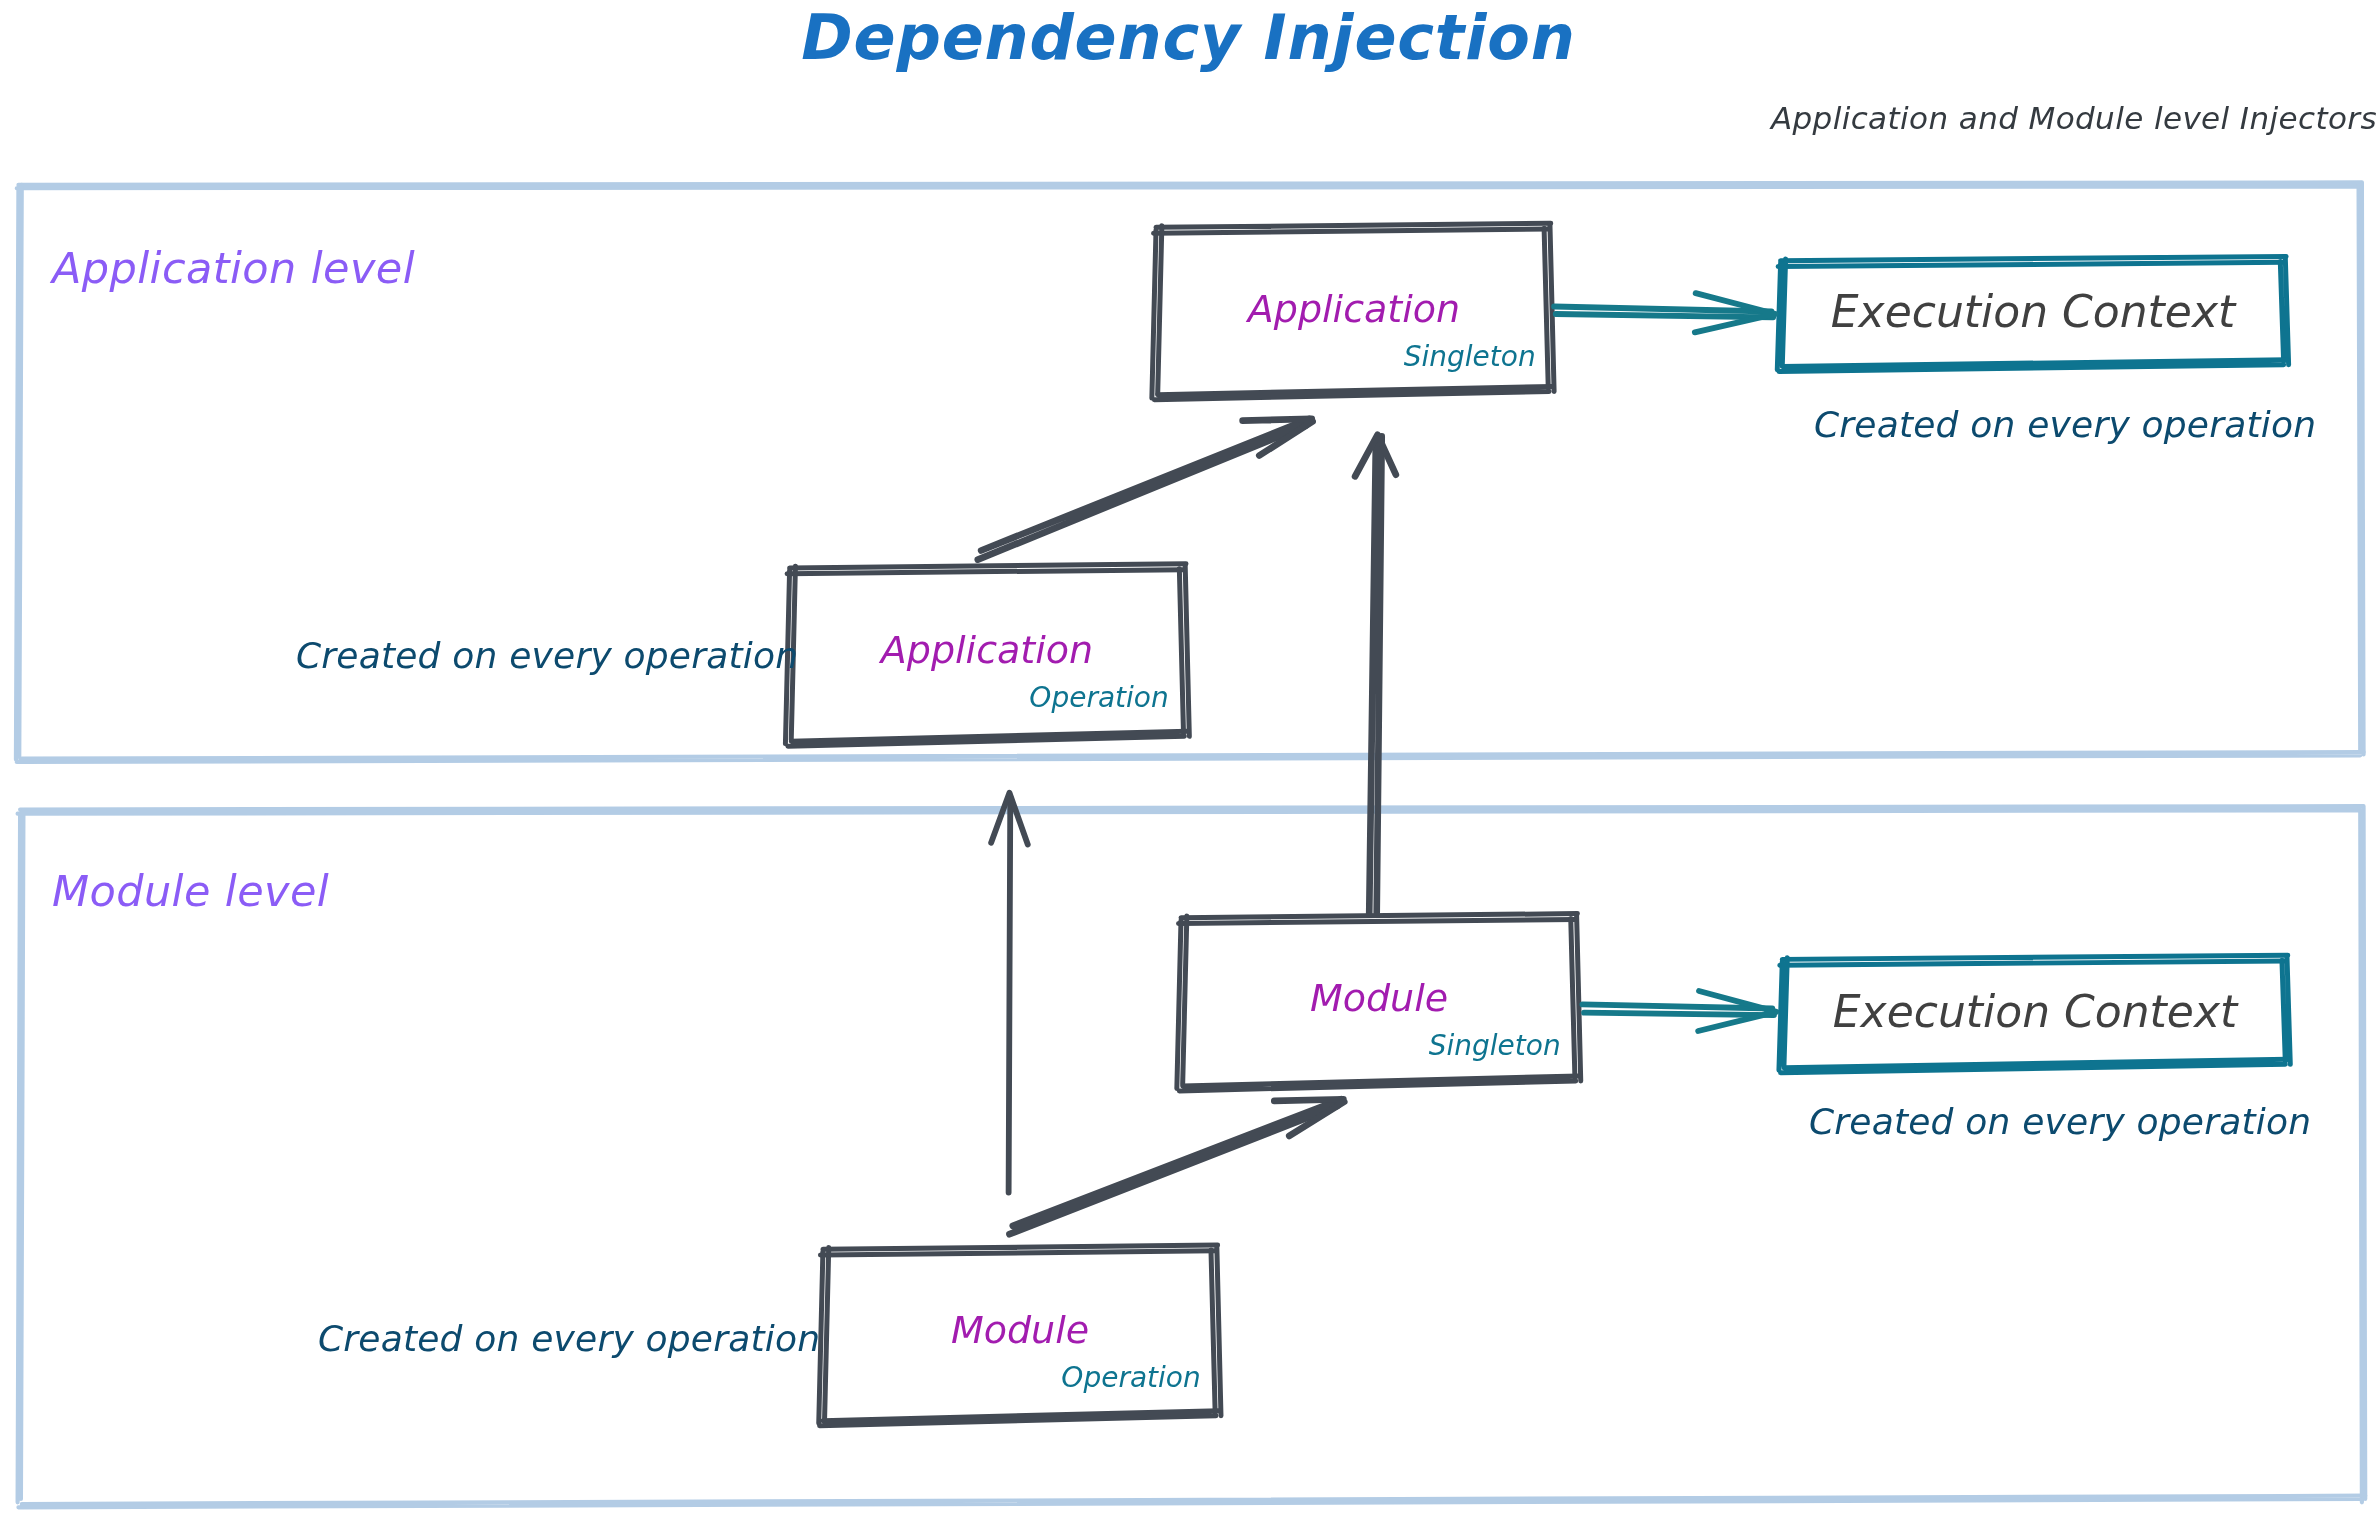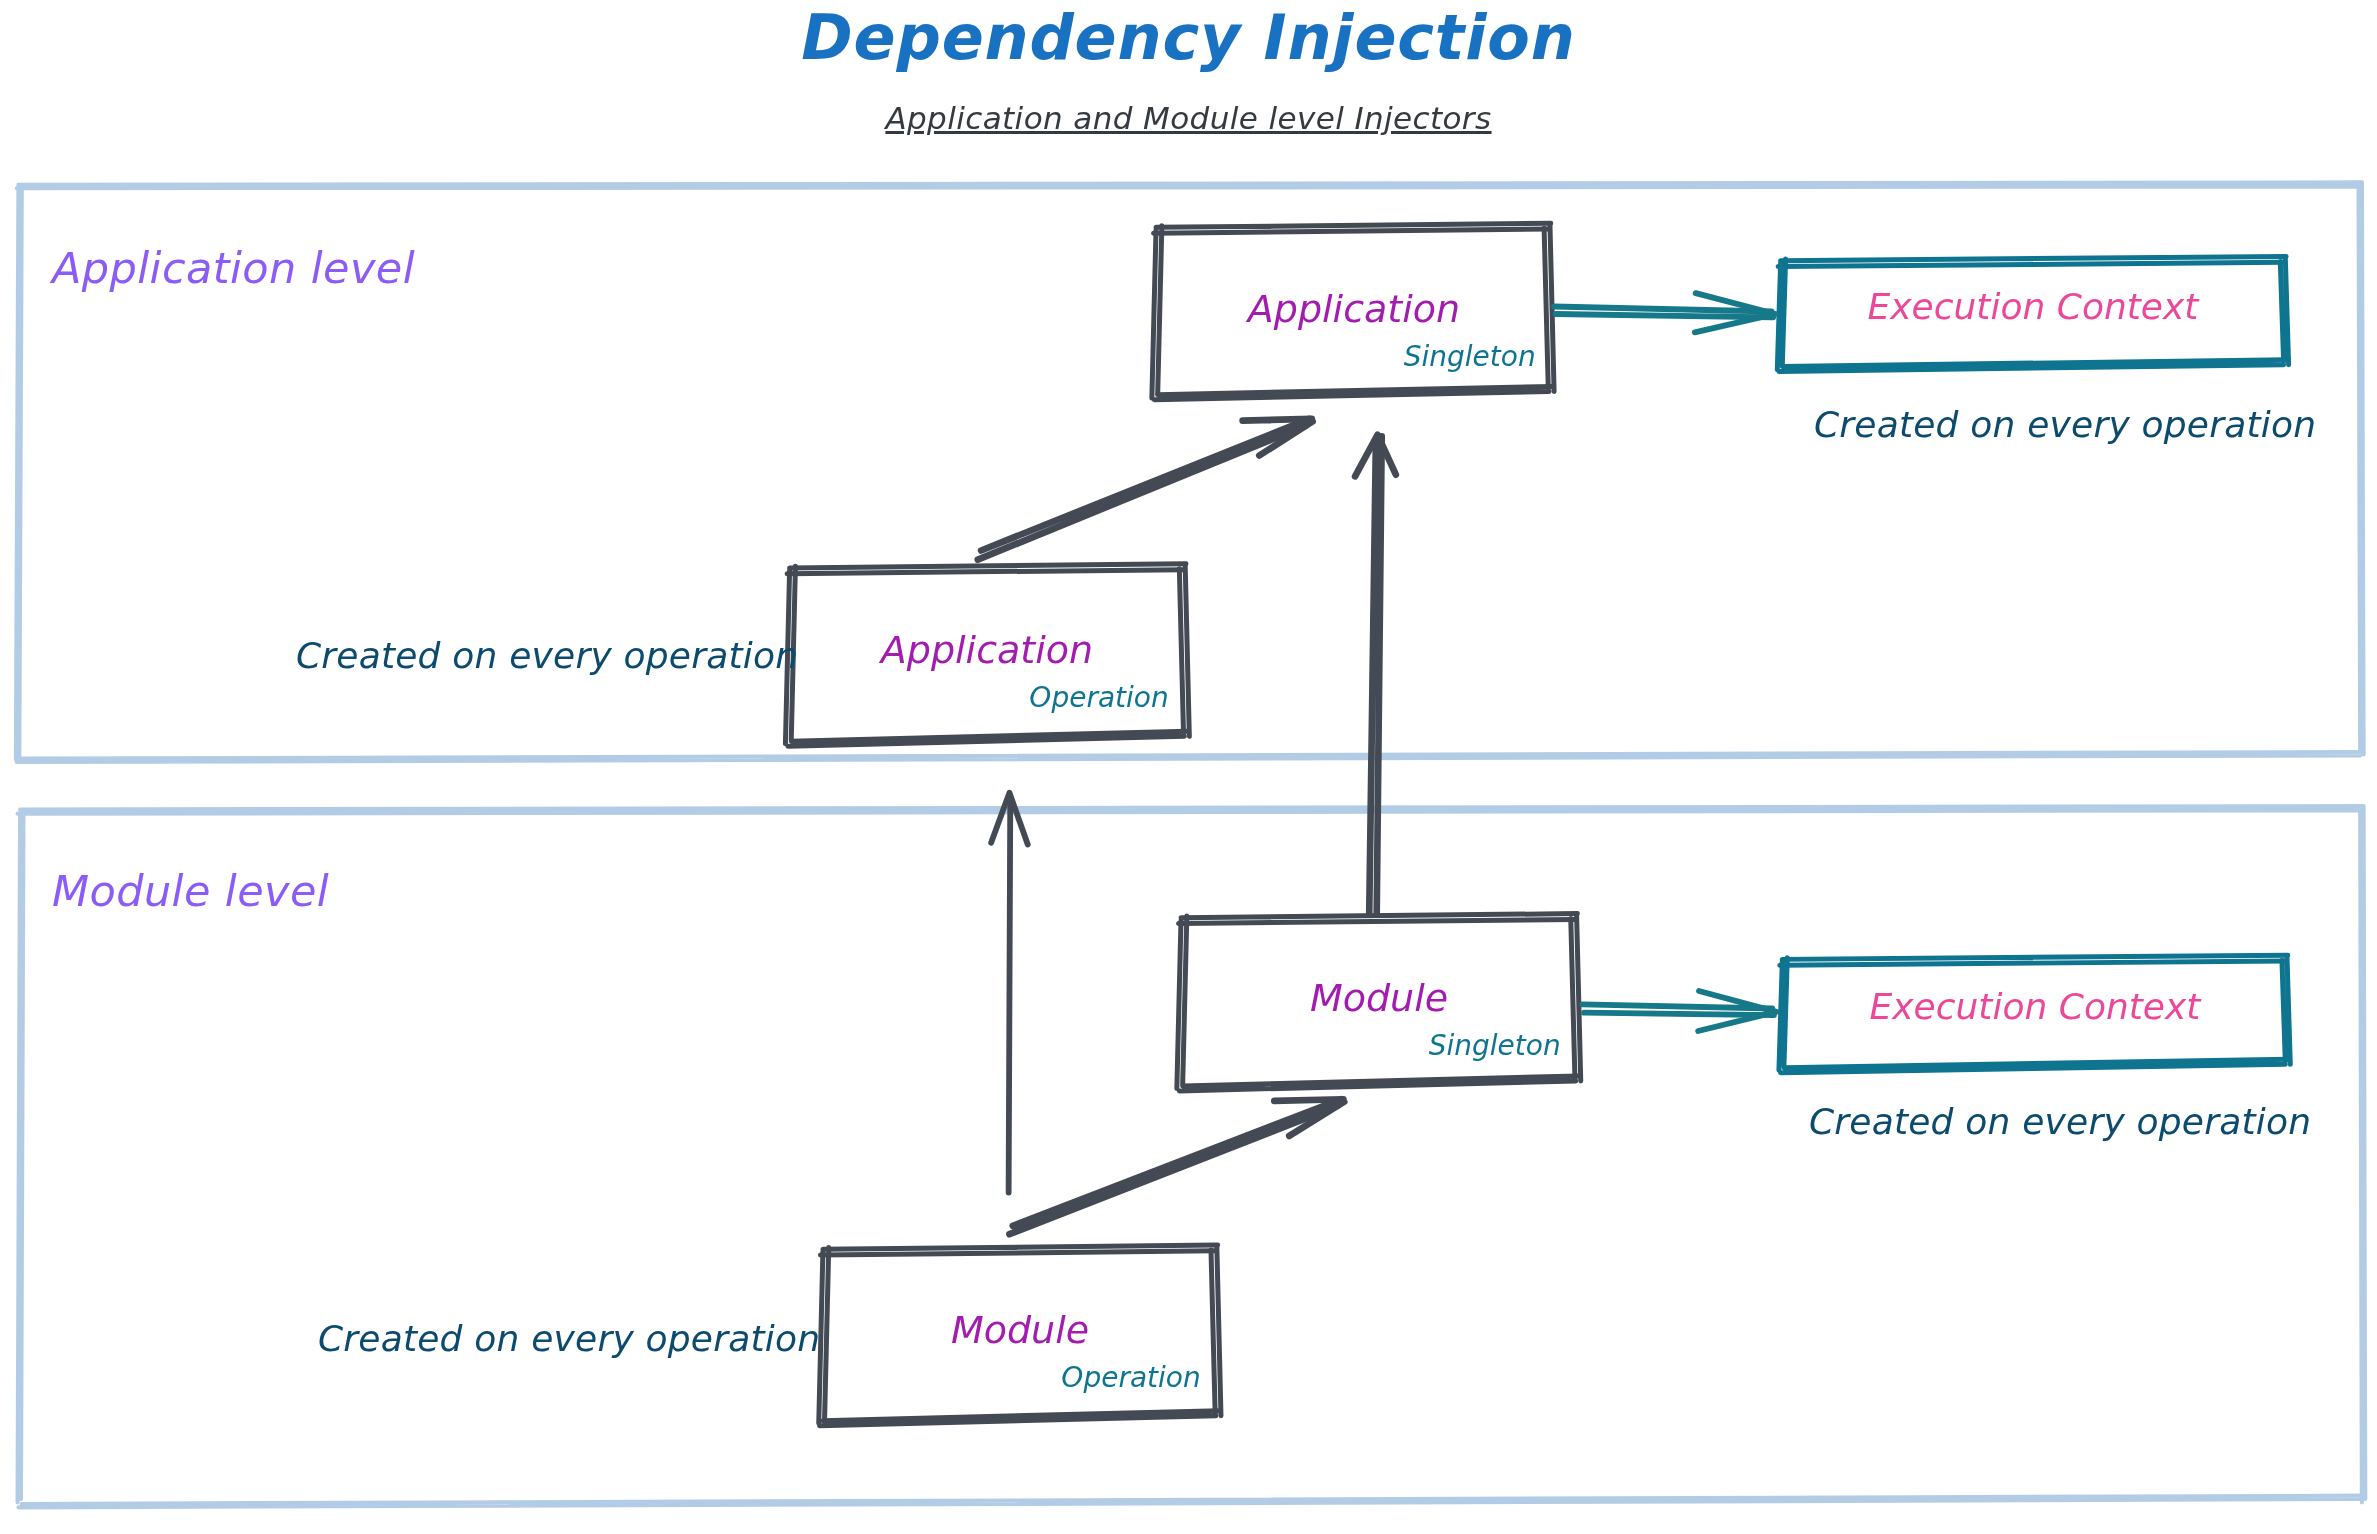--- a/index.html
+++ b/index.html
@@ -30,26 +30,25 @@
     color: #1971c2;
     font-family: "DejaVu Sans", sans-serif;
     font-weight: 700;
     letter-spacing: 0.8px;
     font-style: italic;
   }
   #subtitle {
     position: absolute;
     left: 0; top: 100px;
     width: 2377px;
-    text-align: center;
+    text-align: right;
     font-size: 31px;
     color: #343a40;
     font-style: italic;
     letter-spacing: 0.4px;
-    text-decoration: underline;
   }
   
   .group-label {
     position: absolute;
     color: #8b5cf6;
     font-size: 43px;
     font-style: italic;
     letter-spacing: 0.4px;
     white-space: nowrap;
   }
@@ -69,22 +68,22 @@
   .node .node-sub {
     position: absolute;
     right: 18.3px;
     text-align: right;
     color: #0e7490;
     font-size: 28px;
     font-style: italic;
     white-space: nowrap;
   }
   .node.ctx .node-label {
-    color: #ec4899;
-    font-size: 36px;
+    color: #404040;
+    font-size: 44px;
   }
   
   .caption {
     position: absolute;
     color: #0c4a6e;
     font-size: 36px;
     font-style: italic;
     white-space: nowrap;
     letter-spacing: 0.2px;
   }

